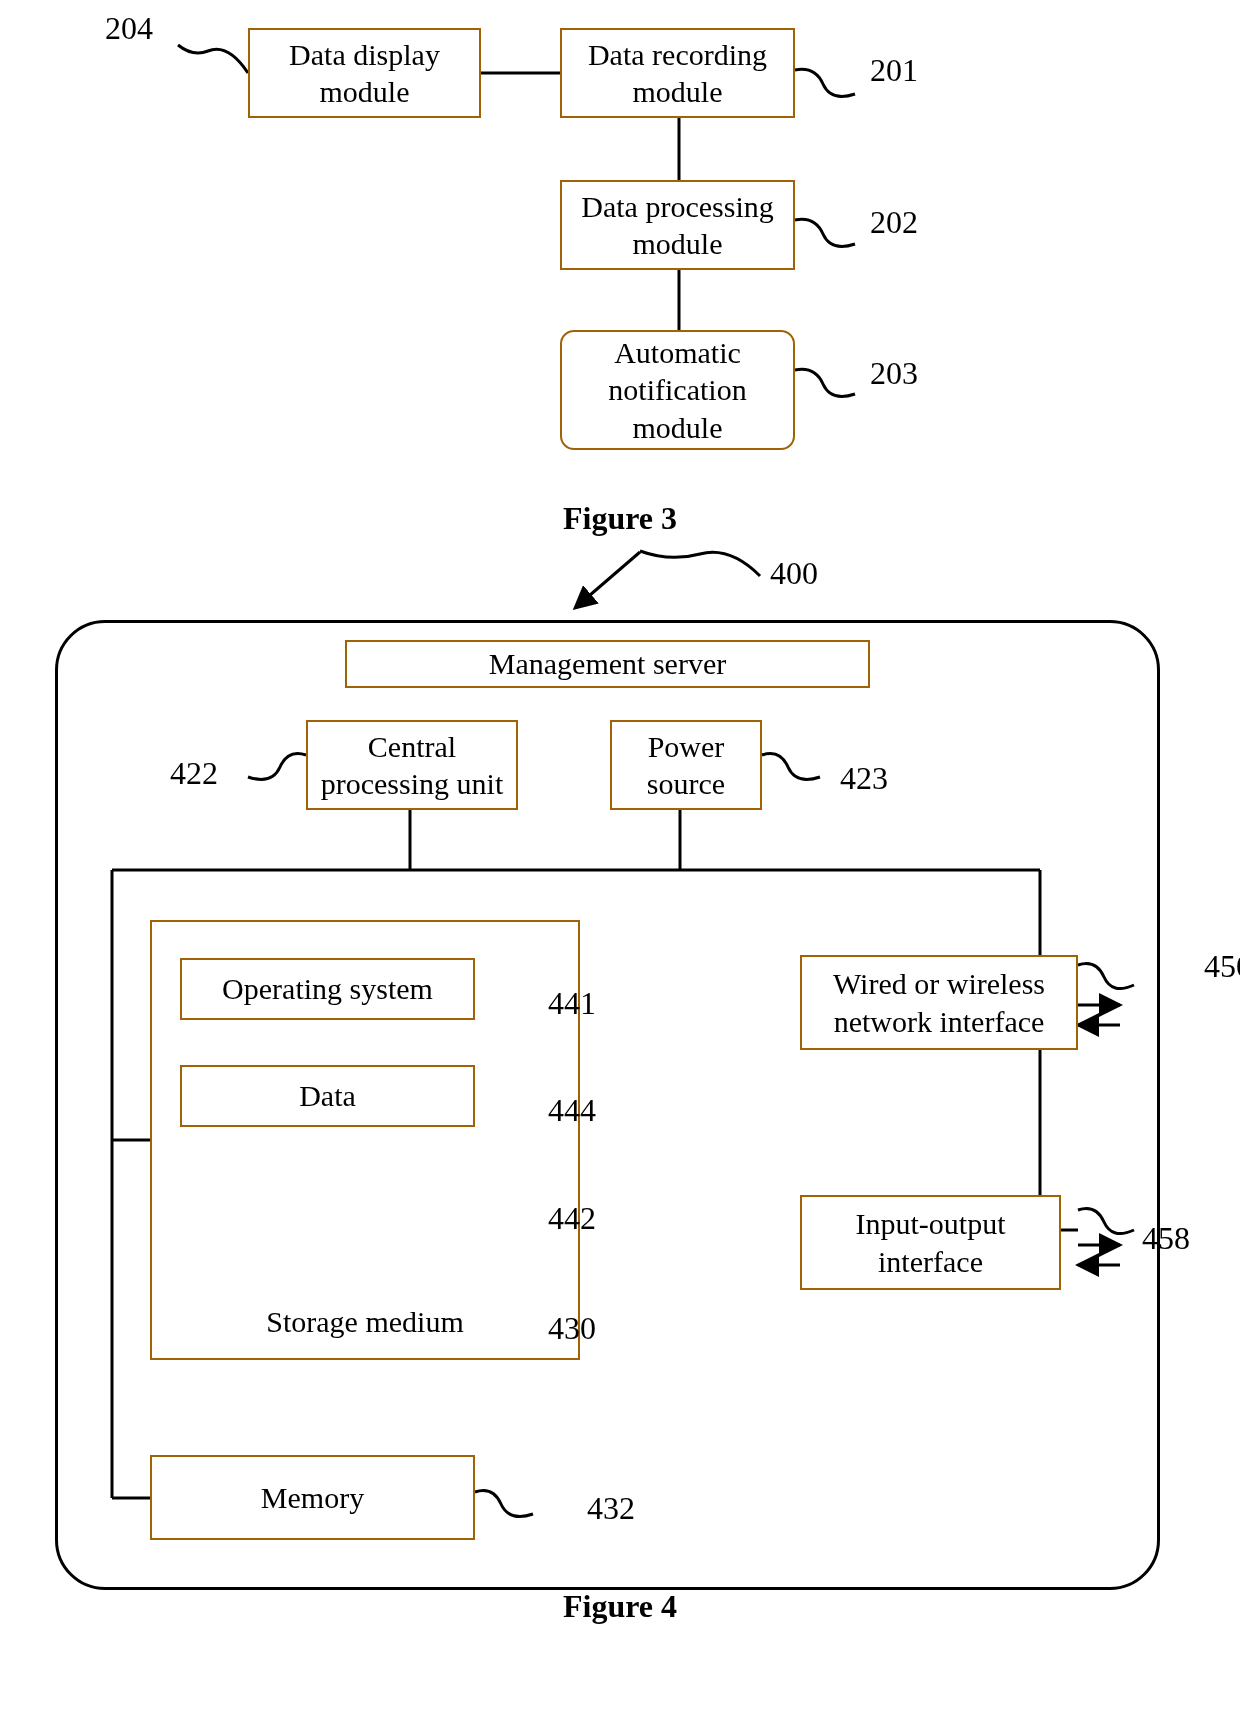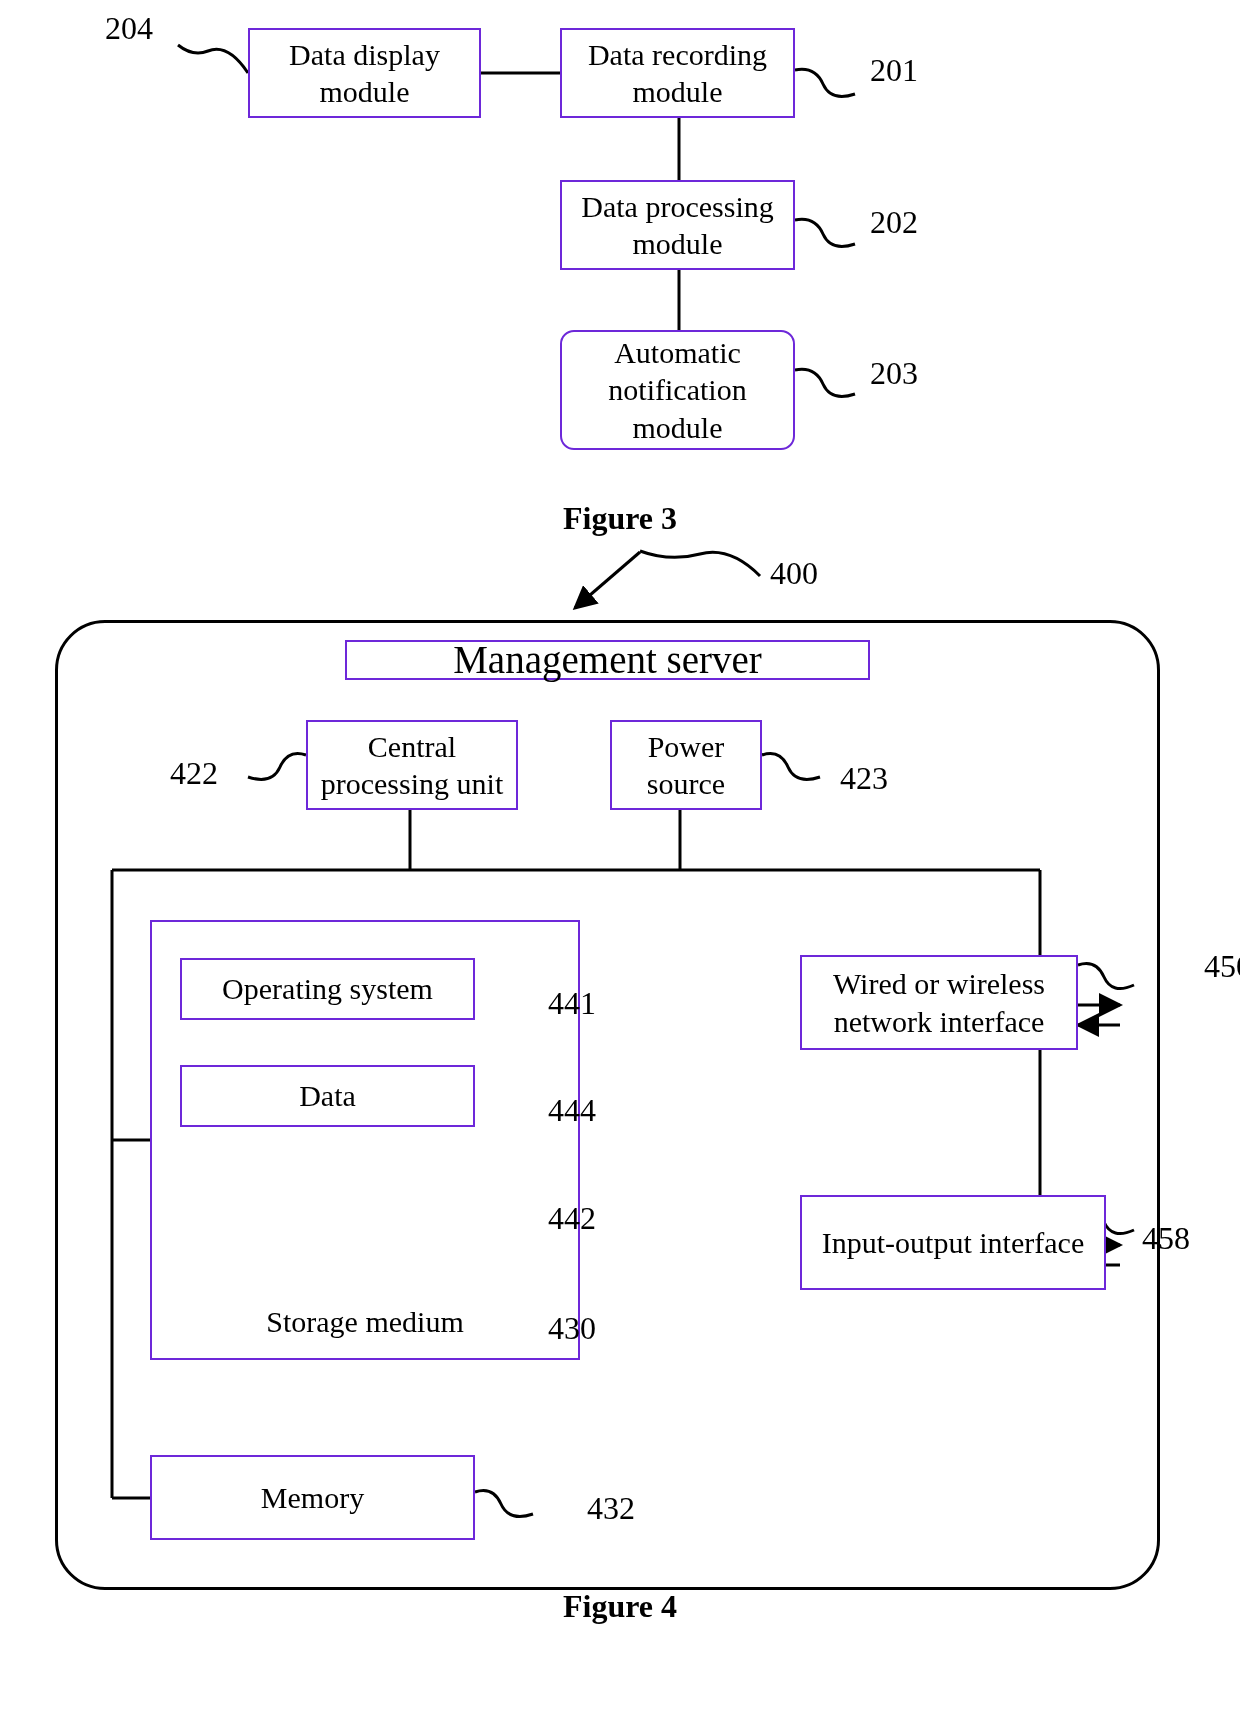--- a/index.html
+++ b/index.html
@@ -10,21 +10,21 @@
   #stage {
     position: relative;
     width: 1240px;
     height: 1713px;
     font-family: "Times New Roman", Times, serif;
     color: #000;
     background: #fff;
   }
   .box {
     position: absolute;
-    border: 2px solid #6d28d9;
+    border: 2px solid #a16207;
     background: #fff;
     display: flex;
     align-items: center;
     justify-content: center;
     text-align: center;
     font-size: 30px;
     line-height: 1.25;
     box-sizing: border-box;
     padding: 12px 10px;
   }
@@ -137,21 +137,21 @@
   <div class="label" style="left:870px; top:52px;">201</div>
   <div class="label" style="left:870px; top:204px;">202</div>
   <div class="label" style="left:870px; top:355px;">203</div>
 
   <div class="caption" style="top:500px;font-family:Liberation Serif, serif;">Figure 3</div>
 
   <div class="rounded-container" style="left:55px; top:620px; width:1105px; height:970px;"></div>
 
   <div class="label" style="left:770px; top:555px;">400</div>
 
-  <div class="box" style="left:345px; top:640px; width:525px; height:40px; font-size:39px;">Management server</div>
+  <div class="box" style="left:345px; top:640px; width:525px; height:48px; font-size:30px;">Management server</div>
 
   <div class="box" style="left:306px; top:720px; width:212px; height:90px;">Central processing unit</div>
   <div class="label" style="left:170px; top:755px;">422</div>
 
   <div class="box" style="left:610px; top:720px; width:152px; height:90px;">Power source</div>
   <div class="label" style="left:840px; top:760px;">423</div>
 
   <div class="box" style="left:150px; top:920px; width:430px; height:440px; align-items:flex-end; padding-bottom:18px;">Storage medium</div>
   <div class="label" style="left:548px; top:1310px;">430</div>
 
@@ -162,18 +162,18 @@
   <div class="label" style="left:548px; top:1092px;">444</div>
 
   <div class="label" style="left:548px; top:1200px;">442</div>
 
   <div class="box" style="left:150px; top:1455px; width:325px; height:85px;">Memory</div>
   <div class="label" style="left:572px; top:1490px;margin-left:15px;">432</div>
 
   <div class="box" style="left:800px; top:955px; width:278px; height:95px;">Wired or wireless network interface</div>
   <div class="label" style="left:1204px; top:948px;">450</div>
 
-  <div class="box" style="left:800px; top:1195px; width:306px; height:95px;">Input-output interface</div>
+  <div class="box" style="left:800px; top:1195px; width:261px; height:95px;">Input-output interface</div>
   <div class="label" style="left:1142px; top:1220px;">458</div>
 
   <div class="caption" style="top:1588px;text-align:center;">Figure 4</div>
 
 </div>
 
 </body></html>

